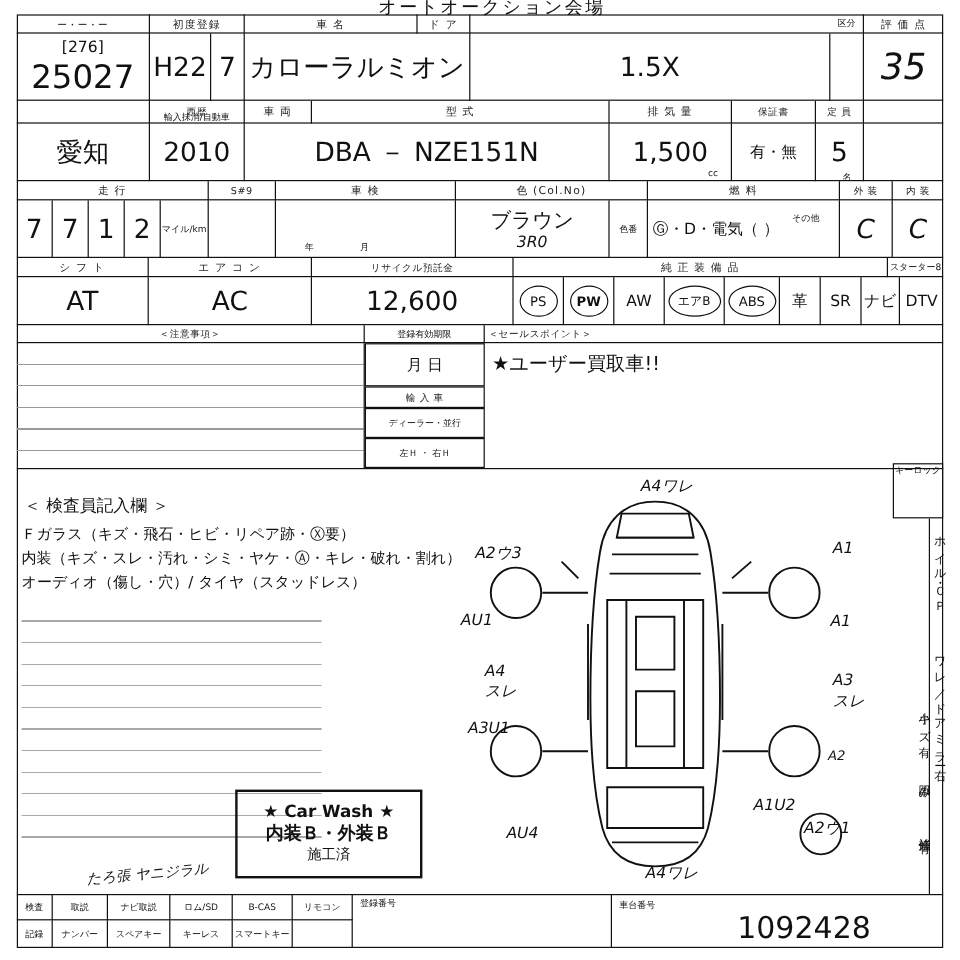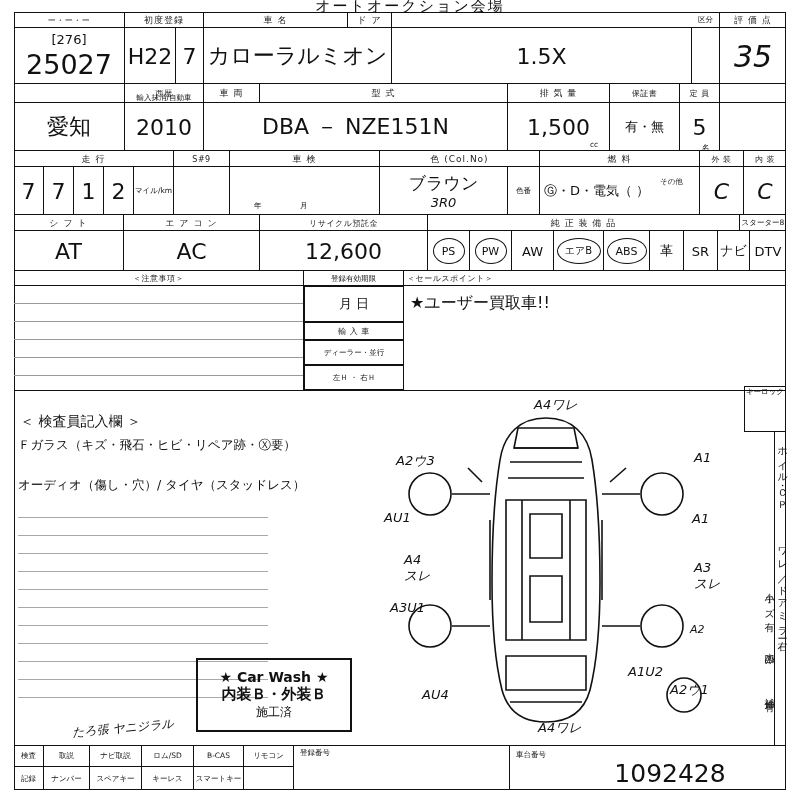--- a/index.html
+++ b/index.html
@@ -223,21 +223,21 @@
     </div>
   <div class="b ctr br" style="left:260px;top:231px;width:168px;height:40px;">
       <span class="val">12,600</span>
     </div>
 
   <div class="b ctr br" style="left:428px;top:231px;width:42px;height:40px;">
     <div class="oval" style="width:30px;height:24px;text-align:right;">
         <span>PS</span>
       </div>
   </div>
-  <div class="b ctr br" style="left:470px;top:231px;width:42px;height:40px;">
+  <div class="b ctr br" style="left:470px;top:231px;width:42px;height:40px;font-weight:bold;">
     <div class="oval" style="width:30px;height:24px;">
         <span>PW</span>
       </div>
   </div>
   <div class="b ctr br" style="left:512px;top:231px;width:42px;height:40px;">
       <span class="val-s">AW</span>
     </div>
   <div class="b ctr br" style="left:554px;top:231px;width:50px;height:40px;">
     <div class="oval" style="width:42px;height:24px;font-size:10px;align-items:center;">
         <span>エアB</span>
@@ -293,20 +293,23 @@
 
   <div class="b bb" style="left:14px;top:390px;width:772px;height:0px;"></div>
 
   <div class="b br" style="left:14px;top:390px;width:760px;height:355px;border-right:none;"></div>
 
   <div class="b lft" style="left:20px;top:413px;width:300px;height:18px;">
     <span style="font-size:14px">＜ 検査員記入欄 ＞</span>
   </div>
   <div class="b lft" style="left:18px;top:436px;width:400px;height:18px;">
     <span style="font-size:12.5px">Ｆガラス（キズ・飛石・ヒビ・リペア跡・Ⓧ要）</span>
+  </div>
+  <div class="b lft" style="left:18px;top:456px;width:420px;height:18px;">
+    <span style="font-size:12.5px">内装（キズ・スレ・汚れ・シミ・ヤケ・Ⓐ・キレ・破れ・割れ）</span>
   </div>
   <div class="b lft" style="left:18px;top:476px;width:400px;height:18px;">
     <span style="font-size:12.5px">オーディオ（傷し・穴）/ タイヤ（スタッドレス）</span>
   </div>
 
   <div class="b dashed-rows" style="left:18px;top:500px;width:250px;height:215px;opacity:0.85;"></div>
 
   <div class="b bd" style="left:744px;top:386px;width:42px;height:46px;"></div>
   <div class="b ctr" style="left:744px;top:386px;width:42px;height:12px;">
       <span class="tiny">キーロック</span>

